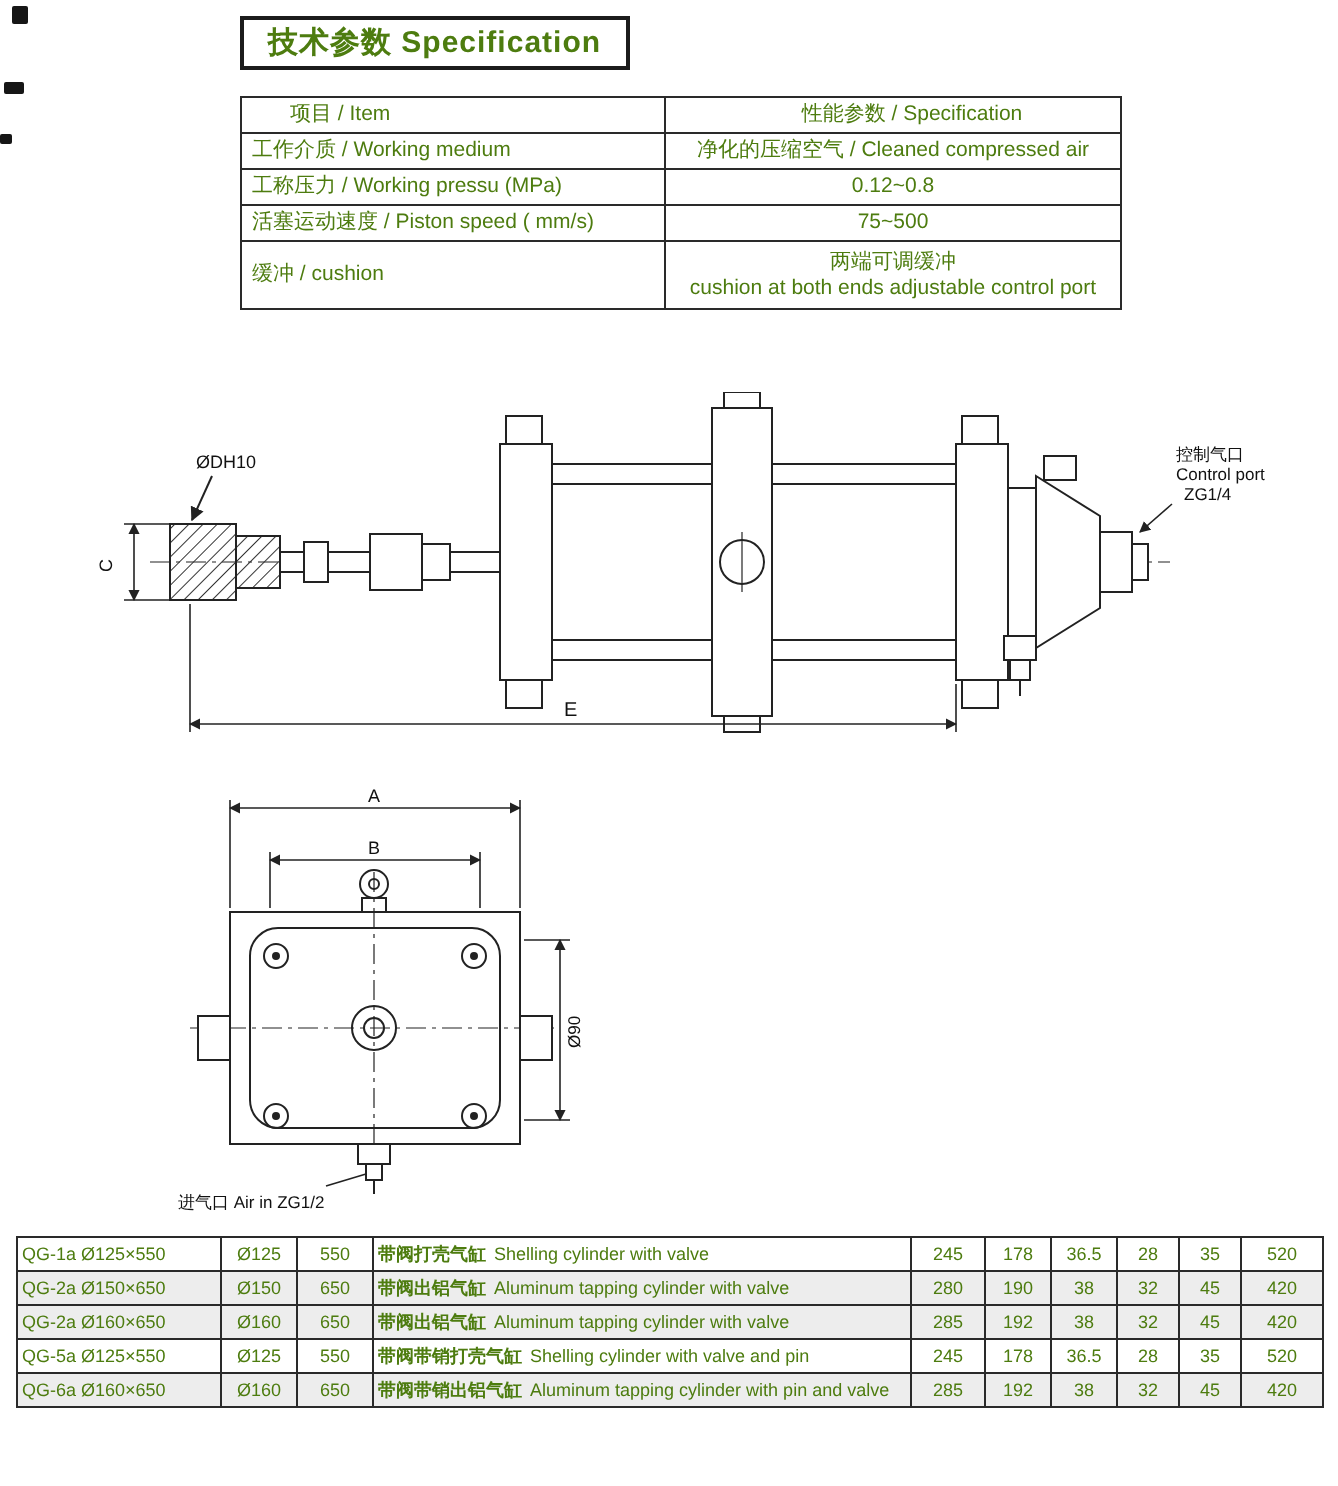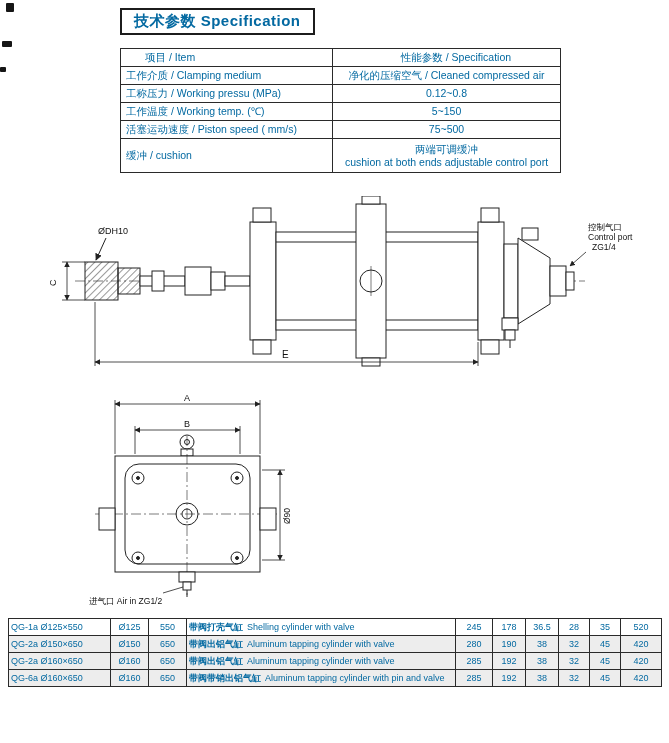--- a/index.html
+++ b/index.html
@@ -1,17 +1,17 @@
 <!DOCTYPE html>
 <html><head>
 <meta charset="utf-8">
 <style>
   html,body{margin:0;padding:0;background:#fff;}
   .page{position:relative;width:669px;height:710px;background:#fff;overflow:hidden;
-        font-family:"Liberation Sans", sans-serif;color:#0369a1;}
+        font-family:"Liberation Sans", sans-serif;color:#4d7c0f;}
   .artifact{position:absolute;background:#161616;border-radius:1px;}
 
   
   .title-box{position:absolute;left:120px;top:8px;border:2px solid #1c1c1c;
              padding:2px 12px;font-size:15px;font-weight:bold;letter-spacing:.5px;}
 
   
   table{border-collapse:collapse;}
   .spec-table{position:absolute;left:120px;top:48px;table-layout:fixed;}
   .spec-table td{border:1px solid #2a2a2a;font-size:10.5px;line-height:1.22;
@@ -52,30 +52,26 @@
     <colgroup>
         <col style="width:212px">
         <col style="width:228px">
       </colgroup>
     <tbody>
         <tr class="spec-head">
       <td class="spec-item">项目 / Item</td>
       <td class="spec-val">性能参数 / Specification</td>
     </tr>
     <tr>
-      <td class="spec-item">工作介质 / Clamping medium</td>
+      <td class="spec-item">工作介质 / Working medium</td>
       <td class="spec-val">净化的压缩空气 / Cleaned compressed air</td>
     </tr>
     <tr>
       <td class="spec-item">工称压力 / Working pressu (MPa)</td>
       <td class="spec-val">0.12~0.8</td>
-    </tr>
-    <tr>
-      <td class="spec-item">工作温度 / Working temp. (℃)</td>
-      <td class="spec-val">5~150</td>
     </tr>
     <tr>
       <td class="spec-item">活塞运动速度 / Piston speed ( mm/s)</td>
       <td class="spec-val">75~500</td>
     </tr>
     <tr class="row-cushion">
       <td class="spec-item">缓冲 / cushion</td>
       <td class="spec-val">两端可调缓冲
 cushion at both ends adjustable control port</td>
     </tr>
@@ -265,20 +261,32 @@
       <td>Ø160</td>
       <td>650</td>
       <td class="l"><span class="cn">带阀出铝气缸</span><span>Aluminum tapping cylinder with valve</span></td>
       <td>285</td>
       <td>192</td>
       <td>38</td>
       <td>32</td>
       <td>45</td>
       <td>420</td>
     </tr>
+    <tr>
+      <td class="l">QG-5a Ø125×550</td>
+      <td>Ø125</td>
+      <td>550</td>
+      <td class="l"><span class="cn">带阀带销打壳气缸</span><span>Shelling cylinder with valve and pin</span></td>
+      <td>245</td>
+      <td>178</td>
+      <td>36.5</td>
+      <td>28</td>
+      <td>35</td>
+      <td>520</td>
+    </tr>
     <tr class="shade">
       <td class="l">QG-6a Ø160×650</td>
       <td>Ø160</td>
       <td>650</td>
       <td class="l"><span class="cn">带阀带销出铝气缸</span><span>Aluminum tapping cylinder with pin and valve</span></td>
       <td>285</td>
       <td>192</td>
       <td>38</td>
       <td>32</td>
       <td>45</td>

